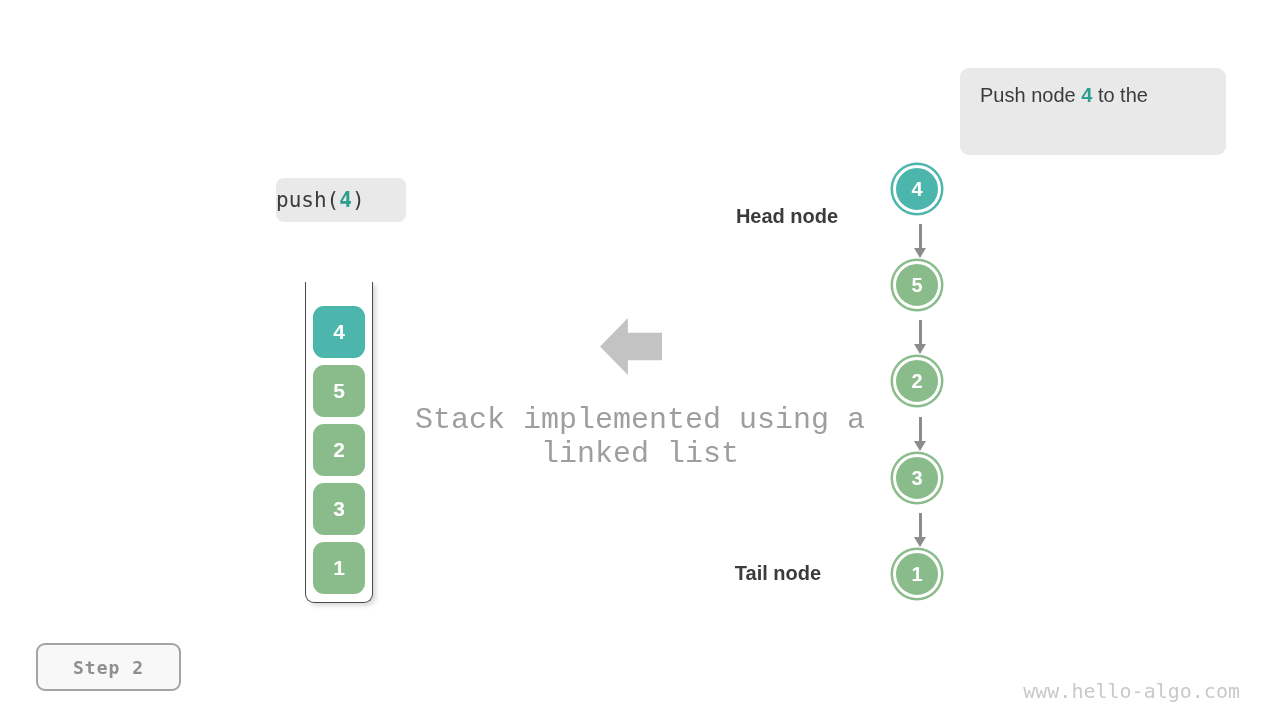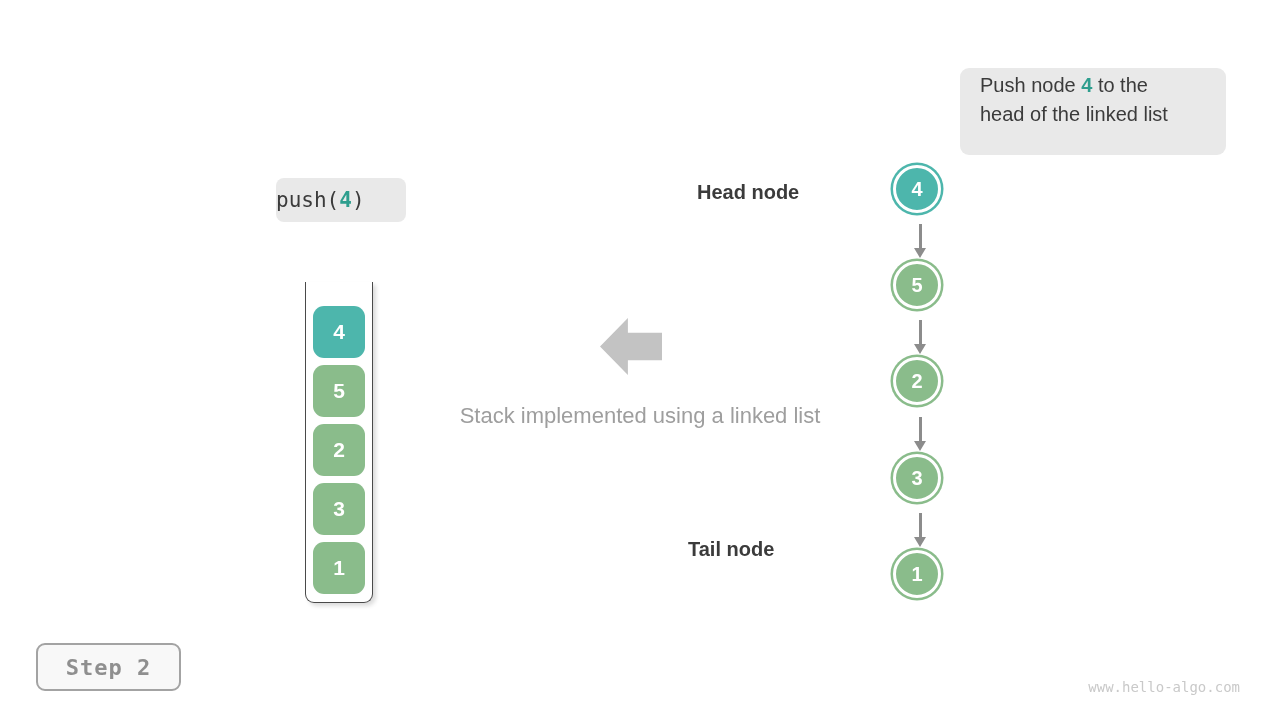--- a/index.html
+++ b/index.html
@@ -16,21 +16,21 @@
     --watermark:#c9c9c9;
     --container_border:#4a4a4a;
   }
   *{margin:0;padding:0;box-sizing:border-box;}
   html,body{width:1280px;height:720px;background:#ffffff;overflow:hidden;
     font-family:"Liberation Sans",sans-serif;}
   .stage{position:absolute;left:0;top:0;width:1280px;height:720px;background:#fff;}
 
   
   .callout{position:absolute;left:960px;top:68px;width:266px;height:87px;
-    background:var(--callout_bg);border-radius:9px;padding:3px 20px;
+    background:var(--callout_bg);border-radius:9px;padding:13px 20px;
     font-size:20px;line-height:29px;color:var(--text_dark);}
   .hl{color:var(--teal_text);font-weight:bold;}
 
   
   .code-label{position:absolute;left:276px;top:178px;width:130px;height:44px;
     background:var(--callout_bg);border-radius:8px;display:flex;align-items:center;
     justify-content:flex-start;font-family:"DejaVu Sans Mono",monospace;font-size:21px;
     color:var(--text_dark);}
   .code-label .hl{font-weight:bold;}
 
@@ -46,54 +46,53 @@
   .cell{width:52px;height:52px;border-radius:11px;background:var(--green);
     display:flex;align-items:center;justify-content:center;
     color:#fff;font-size:21px;font-weight:bold;}
   .cell.teal{background:var(--teal);}
 
   
   .block-arrow{position:absolute;left:600px;top:318px;width:62px;height:57px;
     background:var(--block_arrow);
     clip-path:polygon(0% 50%,45% 0%,45% 26%,100% 26%,100% 74%,45% 74%,45% 100%);}
   .caption{position:absolute;left:390px;top:403px;width:500px;text-align:center;
-    font-size:22px;color:var(--caption_gray);}
+    font-size:30px;color:var(--caption_gray);font-family:Liberation Mono, monospace;}
 
   
   .ll-node{position:absolute;width:48px;height:48px;border-radius:50%;
     border:3px solid #fff;box-shadow:0 0 0 2.5px var(--green);background:var(--green);
     display:flex;align-items:center;justify-content:center;
     color:#fff;font-size:20px;font-weight:bold;}
   .ll-node.teal{background:var(--teal);box-shadow:0 0 0 2.5px var(--teal);}
   .connector{position:absolute;width:14px;display:flex;flex-direction:column;align-items:center;}
   .connector .line{width:3px;flex:1 1 auto;background:var(--gray_arrow);}
   .connector .head{width:0;height:0;border-left:6px solid transparent;
     border-right:6px solid transparent;border-top:10px solid var(--gray_arrow);}
   .node-label{position:absolute;font-size:20px;font-weight:bold;color:var(--text_dark);
-    text-align:left;width:180px;}
+    text-align:center;width:180px;margin-top:24px;}
 
   
   .step-badge{position:absolute;left:36px;top:643px;width:145px;height:48px;
     border:2px solid var(--step_border);border-radius:9px;background:#f8f8f8;
     display:flex;align-items:center;justify-content:center;
-    font-family:"DejaVu Sans Mono",monospace;font-size:22px;font-weight:bold;
+    font-family:"DejaVu Sans Mono",monospace;font-size:18px;font-weight:bold;
     color:var(--step_text);letter-spacing:1px;}
 
   
   .watermark{position:absolute;right:40px;top:679px;
-    font-family:"DejaVu Sans Mono",monospace;font-size:14px;color:var(--watermark);}
+    font-family:"DejaVu Sans Mono",monospace;font-size:20px;color:var(--watermark);}
 </style>
 </head>
 <body>
 
 <div class="stage">
 
   <div class="callout">
     <span>Push node </span><span class="hl">4</span><span> to the</span><br>
-    <span>head of the linked list</span>
   </div>
 
   <div class="code-label">
     <span>push(</span>
       <span class="hl">4</span>
       <span>)</span>
   </div>
 
   <div class="stack-wrap">
     <div class="cell teal">4</div>

